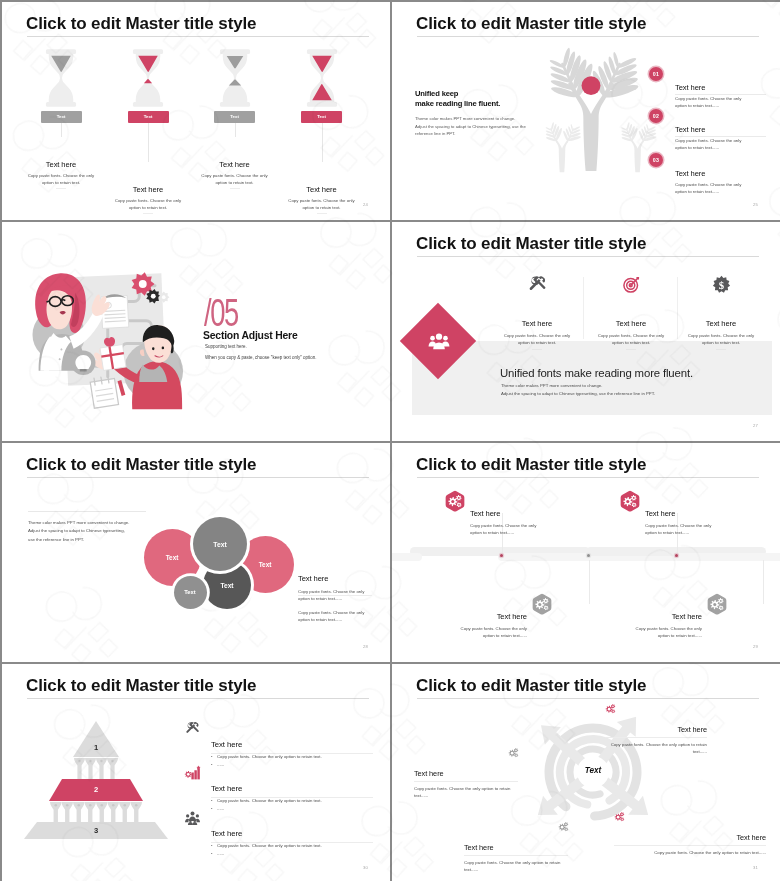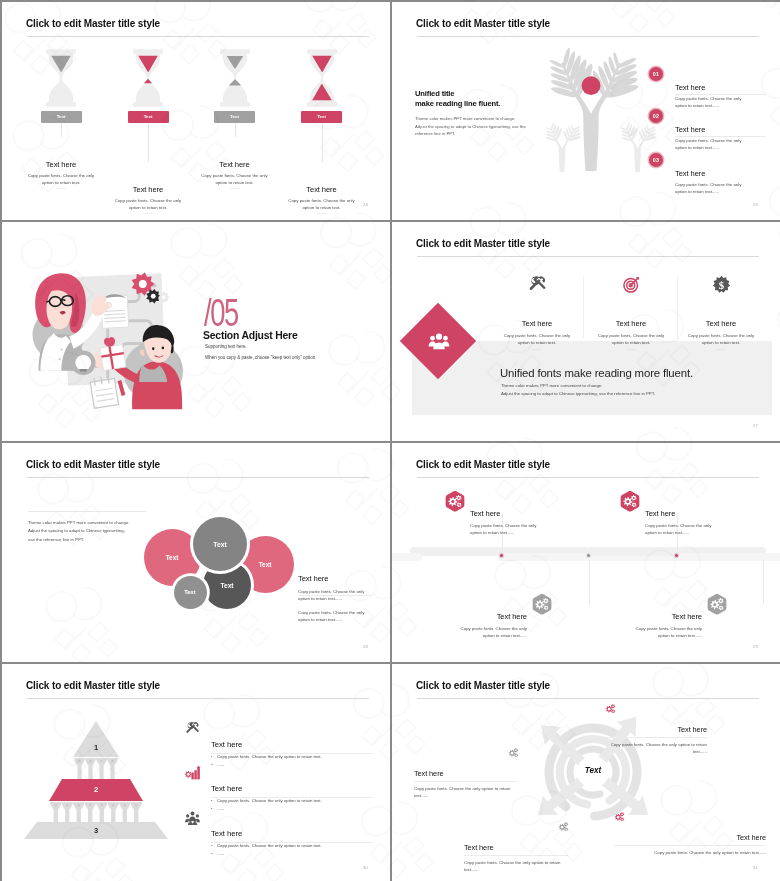--- a/index.html
+++ b/index.html
@@ -3,21 +3,21 @@
 <meta charset="utf-8">
 <style>
   html,body{margin:0;padding:0;background:#fff;}
   body{width:780px;height:881px;font-family:"Liberation Sans",sans-serif;}
   .page{position:relative;width:780px;height:881px;background:#8a8a8a;overflow:hidden;}
   .grid{position:absolute;left:0;top:0;width:780px;height:881px;
         display:grid;grid-template-columns:388px 388px;grid-template-rows:218px 219px 219px 219px;
         gap:2px;padding:2px;box-sizing:border-box;}
   .slide{position:relative;background:#fff;overflow:hidden;}
   .wm{position:absolute;left:0;top:0;width:100%;height:100%;pointer-events:none;}
-  .ttl{position:absolute;left:24px;top:14.8px;font-size:10px;font-weight:bold;color:#131313;
+  .ttl{position:absolute;left:24px;top:14.8px;font-size:17px;font-weight:bold;color:#131313;
        letter-spacing:-0.12px;white-space:nowrap;line-height:14px;}
   .ttl-rule{position:absolute;left:25px;top:34px;height:1px;background:#d9d9d9;}
   .pg{position:absolute;right:22px;bottom:13px;font-size:4.2px;color:#a9a9a9;letter-spacing:.2px;}
   .h3{font-weight:normal;color:#111;font-size:7.6px;letter-spacing:-.1px;margin-top:21px;}
   .bd{color:#4f4f4f;font-size:4.35px;line-height:7px;}
   svg{display:block;overflow:visible}
 </style>
 </head>
 <body>
 
@@ -162,21 +162,21 @@
             <ellipse cx="122.6" cy="49.8" rx="18.4" ry="4.1" fill="#d8d8d8" transform="rotate(-16.6 122.6 49.8)"></ellipse>
             <ellipse cx="105.3" cy="34.5" rx="12.5" ry="2.8" fill="#d8d8d8" transform="rotate(-110.3 105.3 34.5)"></ellipse>
             <ellipse cx="124.3" cy="40.7" rx="16.0" ry="3.6" fill="#d8d8d8" transform="rotate(-19.6 124.3 40.7)"></ellipse>
             <ellipse cx="110.7" cy="27.0" rx="10.5" ry="2.4" fill="#d8d8d8" transform="rotate(-107.3 110.7 27.0)"></ellipse>
             <ellipse cx="126.0" cy="31.8" rx="13.5" ry="3.0" fill="#d8d8d8" transform="rotate(-22.6 126.0 31.8)"></ellipse>
             <ellipse cx="115.9" cy="19.7" rx="8.6" ry="1.9" fill="#d8d8d8" transform="rotate(-104.3 115.9 19.7)"></ellipse>
             <ellipse cx="127.7" cy="23.2" rx="11.0" ry="2.5" fill="#d8d8d8" transform="rotate(-25.6 127.7 23.2)"></ellipse>
           </g>
         </svg>
         <div style="position:absolute;left:23px;top:87px;width:165px">
-  <div style="font-size:7.6px;font-weight:bold;color:#111;line-height:9.6px;letter-spacing:-.15px"><span>Unified title</span><br><span>make reading line fluent.</span></div>
+  <div style="font-size:7.6px;font-weight:bold;color:#111;line-height:9.6px;letter-spacing:-.15px"><span>Unified keep</span><br><span>make reading line fluent.</span></div>
   <div style="margin-top:7px;font-size:4.25px;color:#5a5a5a;line-height:7.6px"><span>Theme color makes PPT more convenient to change.</span><br><span>Adjust the spacing to adapt to Chinese typesetting, use the</span><br><span>reference line in PPT.</span></div>
 </div>
 <div style="position:absolute;left:257px;top:65px;width:14px;height:14px;border-radius:50%;background:#cf4364;box-shadow:0 0 0 1.5px #eab8c4;display:flex;align-items:center;justify-content:center;color:#fff;font-size:5.3px;font-weight:bold;letter-spacing:.2px">01</div>
 <div style="position:absolute;left:283px;top:60px;width:76px">
   <div class="h3">Text here</div>
   <div class="bd" style="margin-top:3px">Copy paste fonts. Choose the only option to retain text......</div>
 </div>
 <div style="position:absolute;left:283px;top:92px;width:91px;height:1px;background:#eaeaea"></div>
 <div style="position:absolute;left:257px;top:107px;width:14px;height:14px;border-radius:50%;background:#cf4364;box-shadow:0 0 0 1.5px #eab8c4;display:flex;align-items:center;justify-content:center;color:#fff;font-size:5.3px;font-weight:bold;letter-spacing:.2px">02</div>
 <div style="position:absolute;left:283px;top:102px;width:76px">

